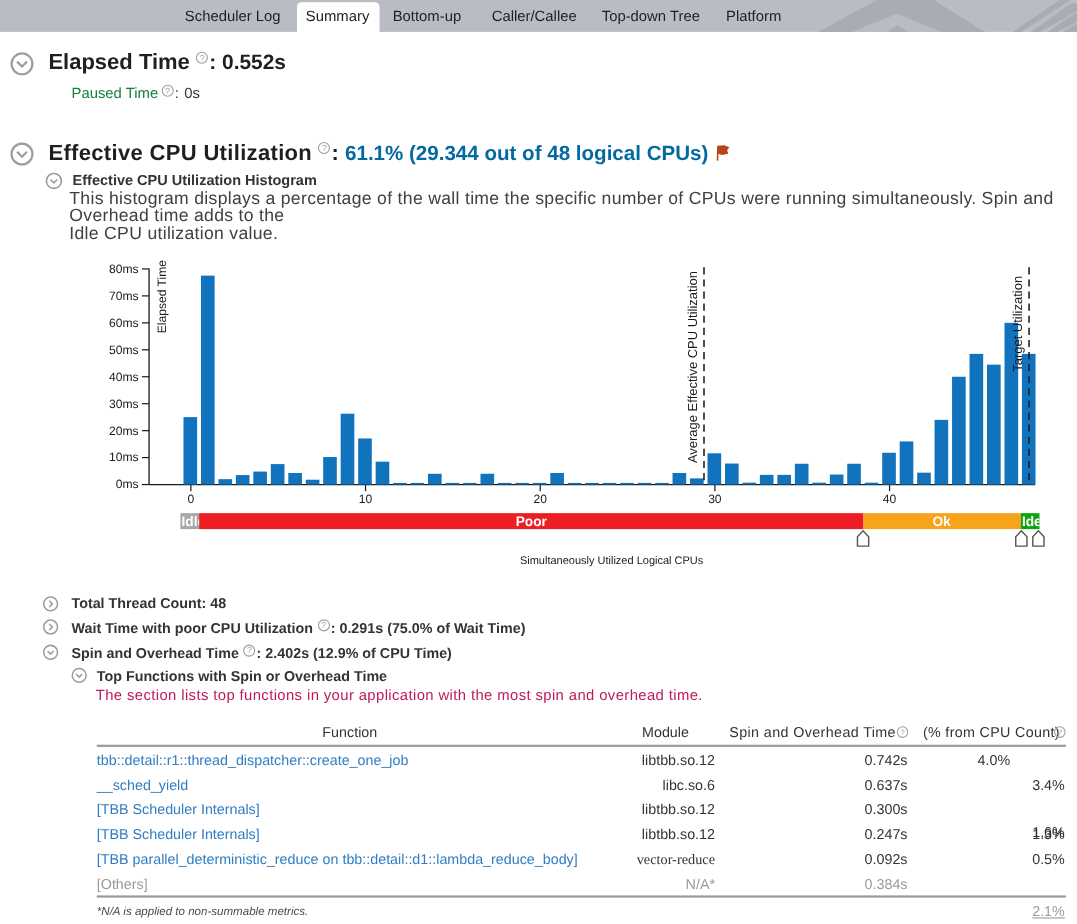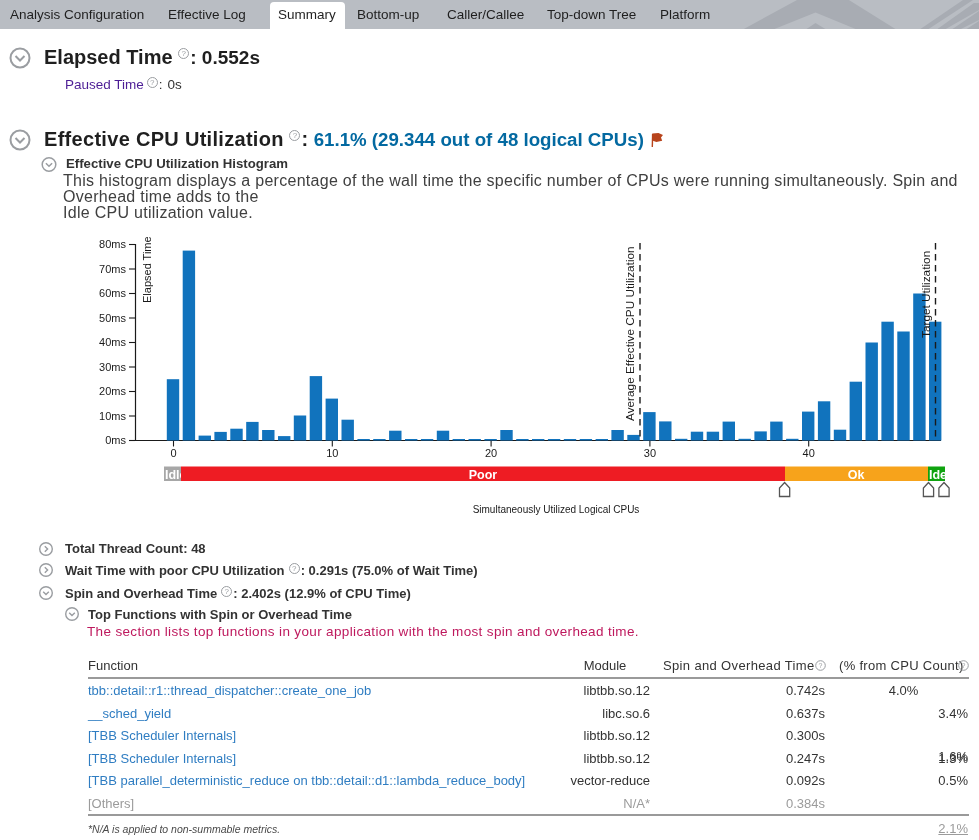--- a/index.html
+++ b/index.html
@@ -8,21 +8,21 @@
 .abs { position:absolute; }
 #tabbar { position:absolute; left:0; top:0; width:979px; height:29px; background:#b9bdc3; }
 #tabbar svg { position:absolute; right:0; top:0; }
 .tab { position:absolute; top:0; height:29px; line-height:29px; font-size:13.5px; color:#1f1f1f; white-space:nowrap; }
 #activetab { position:absolute; top:2px; left:270px; width:75px; height:27px; background:#fff; border-radius:4px 4px 0 0; }
 .h1 { font-size:20px; font-weight:bold; color:#1f1f1f; white-space:nowrap; }
 .red { color:#0369a1; font-size:18.7px; }
 .ls { letter-spacing:0.3px; }
 .qi { display:inline-block; width:11px; height:11px; border:1px solid #9a9da1; border-radius:50%; font-size:8px; line-height:9px; text-align:center; color:#9a9da1; font-weight:normal; vertical-align:8px; margin-left:4px; margin-right:1px; background:#fff; }
 .qi2 { display:inline-block; width:11px; height:11px; border:1px solid #9a9da1; border-radius:50%; font-size:8px; line-height:9px; text-align:center; color:#9a9da1; font-weight:normal; vertical-align:4px; margin-left:3px; margin-right:1px; background:#fff; }
-.blue { color:#4c1d95; }
+.blue { color:#15803d; }
 .b13 { font-size:13px; font-weight:bold; color:#333; white-space:nowrap; }
 .r13 { font-size:13.5px; letter-spacing:0.35px; color:#be185d; white-space:nowrap; }
 .link { color:#3b7fc0; }
 .gray { color:#9b9b9b; }
 .cell { position:absolute; font-size:13px; color:#333; white-space:nowrap; }
 .ra { text-align:right; }
 .cell.link { color:#2f7dc2; }
 .cell.gray { color:#9b9b9b; }
 </style>
 </head>
@@ -32,22 +32,21 @@
   <svg width="289" height="29" viewBox="690 0 289 29">
     <polygon points="742,30 824.7,-15.1 897,30" fill="#a8acb3"></polygon>
     <polygon points="772,30 815.5,12.4 858,30" fill="#b9bdc3"></polygon>
     <polygon points="805,30 815.5,23 827,30" fill="#a8acb3"></polygon>
     <polygon points="919,30 963,0 973,0 927,30" fill="#a8acb3"></polygon>
     <polygon points="936,30 974,3 979,3 979,10 944,30" fill="#a8acb3"></polygon>
     <polygon points="951,30 979,11 979,20 959,30" fill="#a8acb3"></polygon>
     <polygon points="965,30 979,21 979,30" fill="#a8acb3"></polygon>
   </svg>
   <div id="activetab"></div>
-  <div class="tab" style="left:10px;">Analysis Configuration</div>
-  <div class="tab" style="left:168px;">Effective Log</div>
+  <div class="tab" style="left:168px;">Scheduler Log</div>
   <div class="tab" style="left:278px;">Summary</div>
   <div class="tab" style="left:357px;">Bottom-up</div>
   <div class="tab" style="left:447px;">Caller/Callee</div>
   <div class="tab" style="left:547px;">Top-down Tree</div>
   <div class="tab" style="left:660px;">Platform</div>
 </div>
 
 <svg class="abs" style="left:9px; top:46px;" width="24" height="24" viewBox="0 0 24 24">
   <circle cx="11" cy="12" r="9.5" fill="none" stroke="#9a9da1" stroke-width="2"></circle>
   <polyline points="6.5,10 11,14.5 15.5,10" fill="none" stroke="#9a9da1" stroke-width="2"></polyline>
@@ -218,21 +217,21 @@
   <circle cx="8" cy="8" r="6.3" fill="none" stroke="#9a9da1" stroke-width="1.4"></circle>
   <polyline points="5.2,6.8 8,9.6 10.8,6.8" fill="none" stroke="#9a9da1" stroke-width="1.4"></polyline>
 </svg>
 
 <div class="abs b13" style="left:65px; top:541px;">Total Thread Count: 48</div>
 <div class="abs b13" style="left:65px; top:563px;">Wait Time with poor CPU Utilization <span class="qi2">?</span>: 0.291s (75.0% of Wait Time)</div>
 <div class="abs b13" style="left:65px; top:586px;">Spin and Overhead Time <span class="qi2">?</span>: 2.402s (12.9% of CPU Time)</div>
 <div class="abs b13" style="left:88px; top:607px;">Top Functions with Spin or Overhead Time</div>
 <div class="abs r13" style="left:87px; top:624px;">The section lists top functions in your application with the most spin and overhead time.</div>
 
-<div class="cell" style="left:88px; top:658px; width:460px; ">Function</div>
+<div class="cell" style="left:88px; top:658px; width:460px; text-align:center;">Function</div>
 <div class="cell" style="left:560px; top:658px; width:90px; text-align:center;">Module</div>
 <div class="cell ra" style="left:663px; top:658px; width:148px; letter-spacing:0.35px;">Spin and Overhead Time</div>
 <svg class="abs" style="left:815px; top:660px;" width="11" height="11" viewBox="0 0 11 11">
     <circle cx="5.5" cy="5.5" r="4.8" fill="none" stroke="#9a9da1" stroke-width="1"></circle>
     <text x="5.5" y="8" font-size="7" fill="#9a9da1" text-anchor="middle" font-family="Liberation Sans">?</text>
   </svg>
 <div class="cell ra" style="left:839px; top:658px; width:117px; letter-spacing:0.3px;">(% from CPU Count)</div>
 <svg class="abs" style="left:958px; top:660px;" width="11" height="11" viewBox="0 0 11 11">
     <circle cx="5.5" cy="5.5" r="4.8" fill="none" stroke="#9a9da1" stroke-width="1"></circle>
     <text x="5.5" y="8" font-size="7" fill="#9a9da1" text-anchor="middle" font-family="Liberation Sans">?</text>
@@ -254,21 +253,21 @@
 <div class="cell ra" style="left:560px; top:728px; width:90px;">libtbb.so.12</div>
 <div class="cell ra" style="left:663px; top:728px; width:162px;">0.300s</div>
 <div class="cell ra" style="left:839px; top:749px; width:129px;">1.6%</div>
 
 <div class="cell link" style="left:88px; top:750.5px;">[TBB Scheduler Internals]</div>
 <div class="cell ra" style="left:560px; top:750.5px; width:90px;">libtbb.so.12</div>
 <div class="cell ra" style="left:663px; top:750.5px; width:162px;">0.247s</div>
 <div class="cell ra" style="left:839px; top:750.5px; width:129px;">1.3%</div>
 
 <div class="cell link" style="left:88px; top:773px;">[TBB parallel_deterministic_reduce on tbb::detail::d1::lambda_reduce_body]</div>
-<div class="cell ra" style="left:524px; top:773px; width:126px;">vector-reduce</div>
+<div class="cell ra" style="left:524px; top:773px; width:126px;font-family:Liberation Serif, serif;">vector-reduce</div>
 <div class="cell ra" style="left:663px; top:773px; width:162px;">0.092s</div>
 <div class="cell ra" style="left:839px; top:773px; width:129px;">0.5%</div>
 
 <div class="cell gray" style="left:88px; top:795.5px;">[Others]</div>
 <div class="cell ra gray" style="left:560px; top:795.5px; width:90px;">N/A*</div>
 <div class="cell ra gray" style="left:663px; top:795.5px; width:162px;">0.384s</div>
 <div class="cell ra gray" style="left:839px; top:821px; width:129px;text-decoration:underline;">2.1%</div>
 
 <div class="abs" style="left:88px; top:814px; width:881px; height:2px; background:#9a9a9a;"></div>
 <div class="abs" style="left:88px; top:823px; font-size:10.5px; font-style:italic; color:#4a4a4a;">*N/A is applied to non-summable metrics.</div>

